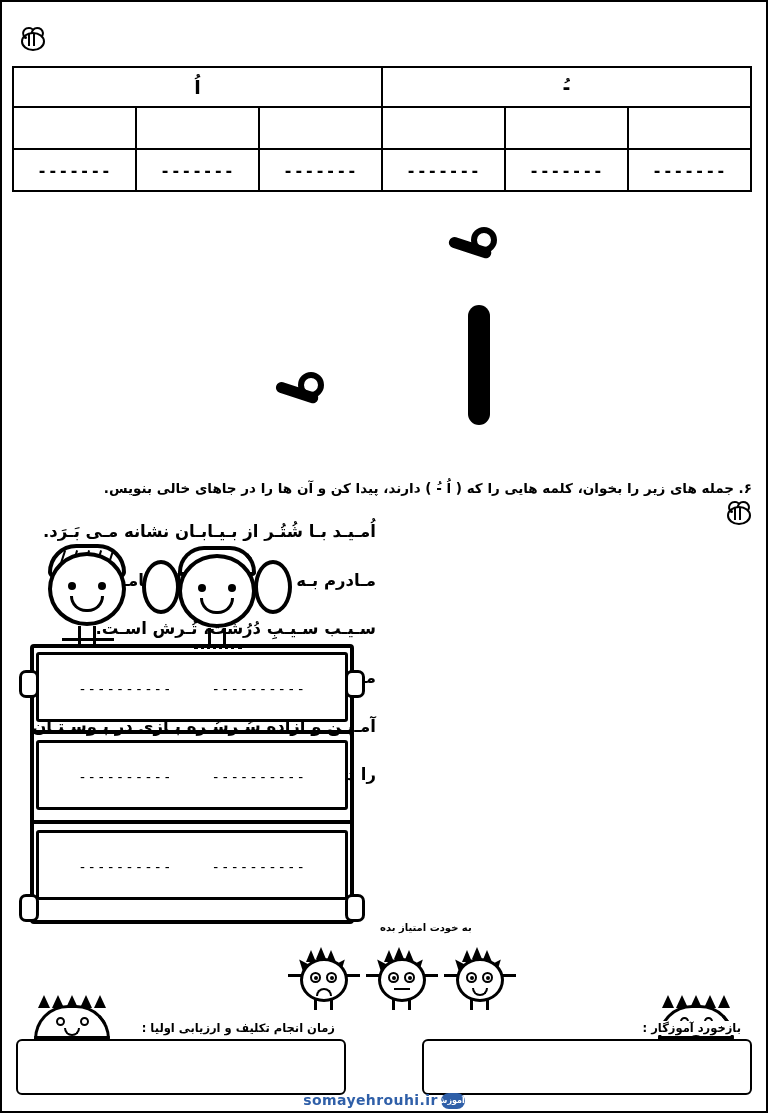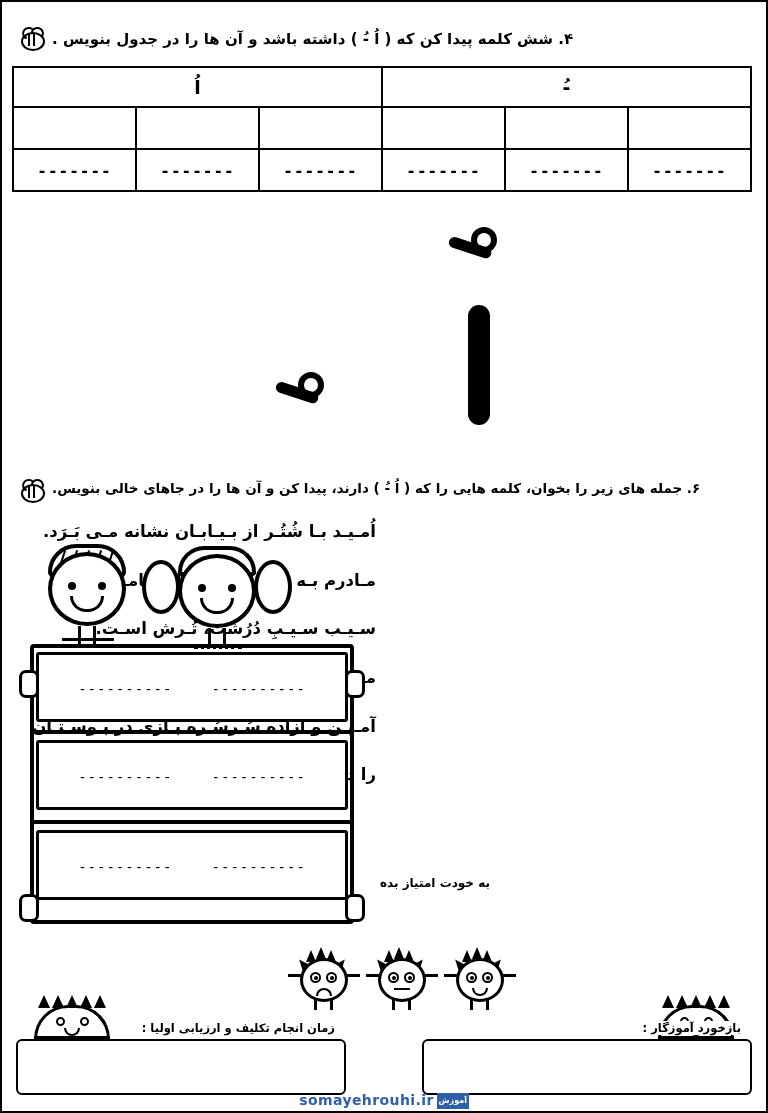--- a/index.html
+++ b/index.html
@@ -168,20 +168,21 @@
   
   .ex6-head {
     position: absolute;
     top: 478px;
     right: 14px;
     left: 14px;
     display: flex;
     align-items: flex-start;
     justify-content: flex-end;
     gap: 6px;
+    flex-direction: column;
   }
   .ex6-head .q-text {
     font-size: 13.5px;
     font-weight: bold;
     white-space: nowrap;
   }
 
   .sentences {
     position: absolute;
     top: 520px;
@@ -428,22 +429,22 @@
   }
   .critter .arm {
     position: absolute;
     top: 26px;
     width: 14px; height: 3px;
     background: #000;
   }
   .self-label {
     position: absolute;
     left: 378px;
-    top: 874px;
-    font-size: 12px;
+    top: 920px;
+    font-size: 10px;
     font-weight: bold;
     white-space: nowrap;
   }
 
   
   .bottom-boxes {
     position: absolute;
     left: 14px;
     right: 14px;
     bottom: 16px;
@@ -521,39 +522,38 @@
     left: 0; right: 0;
     bottom: 2px;
     text-align: center;
     font-size: 14px;
     font-weight: bold;
     color: #2f5fa8;
     letter-spacing: 0.4px;
   }
   .wm-badge {
     display: inline-block;
-    width: 32px; height: 16px;
-    border-radius: 0;
+    width: 24px; height: 16px;
+    border-radius: 8px;
     background: #2f5fa8;
     color: #fff;
     font-size: 8px;
     line-height: 16px;
     text-align: center;
     margin-left: 3px;
     vertical-align: middle;
     letter-spacing: 0;
   }
 </style>
 </head>
 <body>
 
 <div class="page">
 
   <div class="ex4-head">
-    <span class="q-text">۴. شش کلمه پیدا کن که ( اُ -ُ ) داشته باشد و آن ها را در جدول بنویس .</span>
     <span class="bee">
       <span class="wing w1"></span>
         <span class="wing w2"></span>
       <span class="body"></span>
       <span class="stripe s1"></span>
         <span class="stripe s2"></span>
       <span class="eye"></span>
     </span>
   </div>
 

